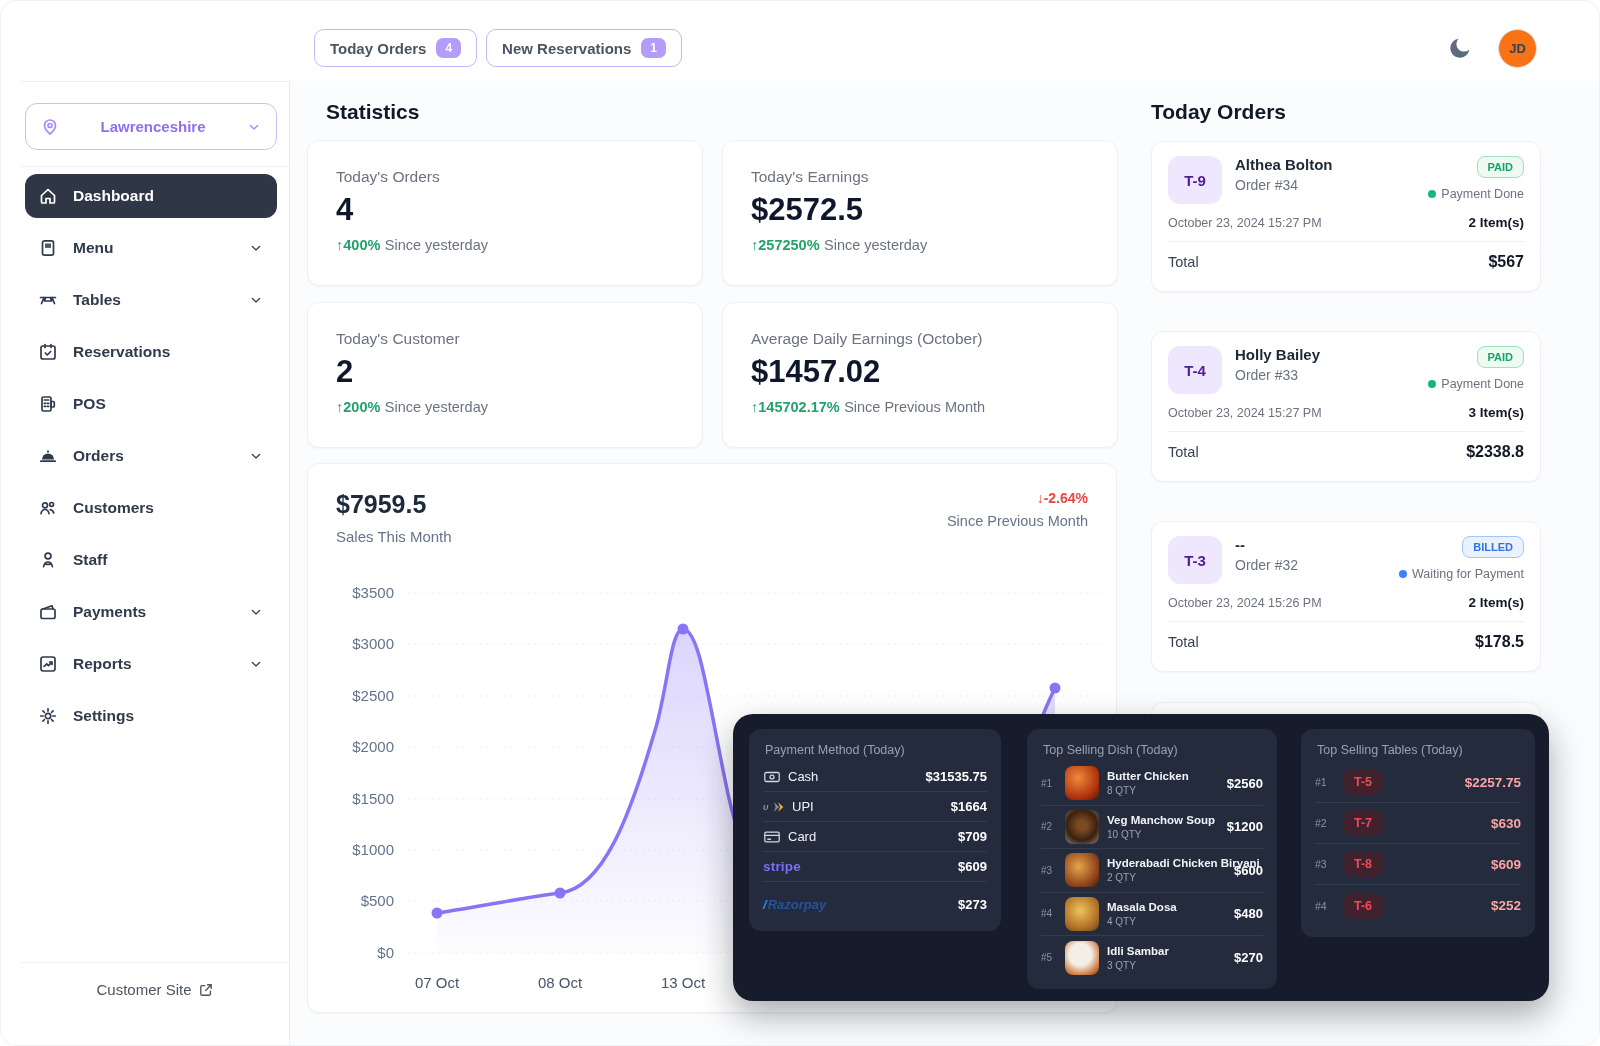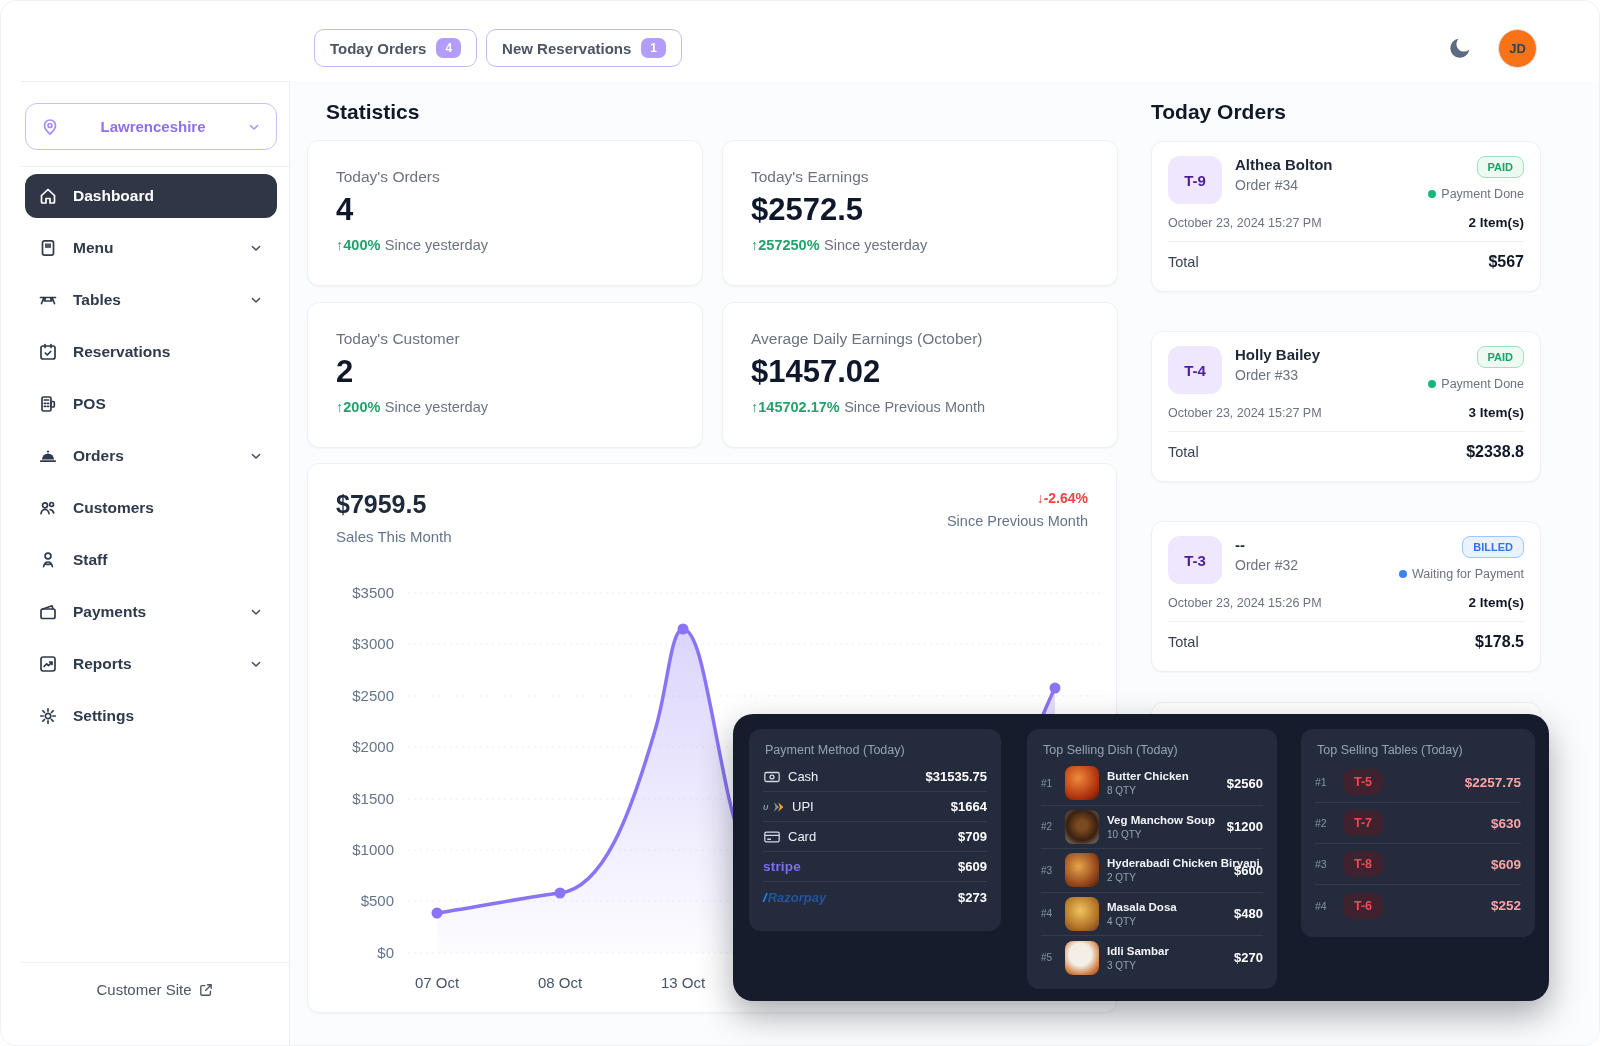--- a/index.html
+++ b/index.html
@@ -83,21 +83,21 @@
   .ocard-partial { position:absolute; left:1150px; top:701px; width:390px; height:60px; background:#fff;
                    border:1px solid #eef0f4; border-radius:12px; z-index:2; }
 
   
   .dark-wrap { position:absolute; left:732px; top:713px; width:816px; height:287px; background:#161c2b;
                border-radius:20px; box-shadow:0 14px 34px rgba(10,14,25,.35); z-index:6; }
   .dcard { position:absolute; background:#232b3c; border-radius:12px; padding:11px 14px; }
   .dcard-title { color:#98a1b3; font-size:12.5px; padding:3px 2px 5px; }
   .prow { display:flex; align-items:center; height:30px; border-bottom:1px solid rgba(255,255,255,.08);
           color:#eef1f6; font-size:13px; gap:7px; }
-  .prow:last-child { border-bottom:none; }
+  .prow:last-child { border-bottom:none;align-items:flex-end; }
   .p-amt { margin-left:auto; font-weight:700; font-size:13px; color:#fff; }
   .pm-icon { display:flex; align-items:center; }
   .stripe-logo { color:#7d6ef5; font-weight:800; font-size:13.5px; letter-spacing:.2px; }
   .rzp-logo { font-style:italic; font-weight:800; font-size:13px; }
   .rzp-slash { color:#2f8af5; margin-right:1px; }
   .rzp-name { color:#23549c; }
   .drow { display:flex; align-items:center; height:43.5px; border-bottom:1px solid rgba(255,255,255,.08); gap:8px; }
   .drow:last-child { border-bottom:none; }
   .d-rank { width:16px; font-size:10px; color:#8a93a6; flex:0 0 auto; }
   .thumb { width:34px; height:34px; border-radius:8px; flex:0 0 auto; }

